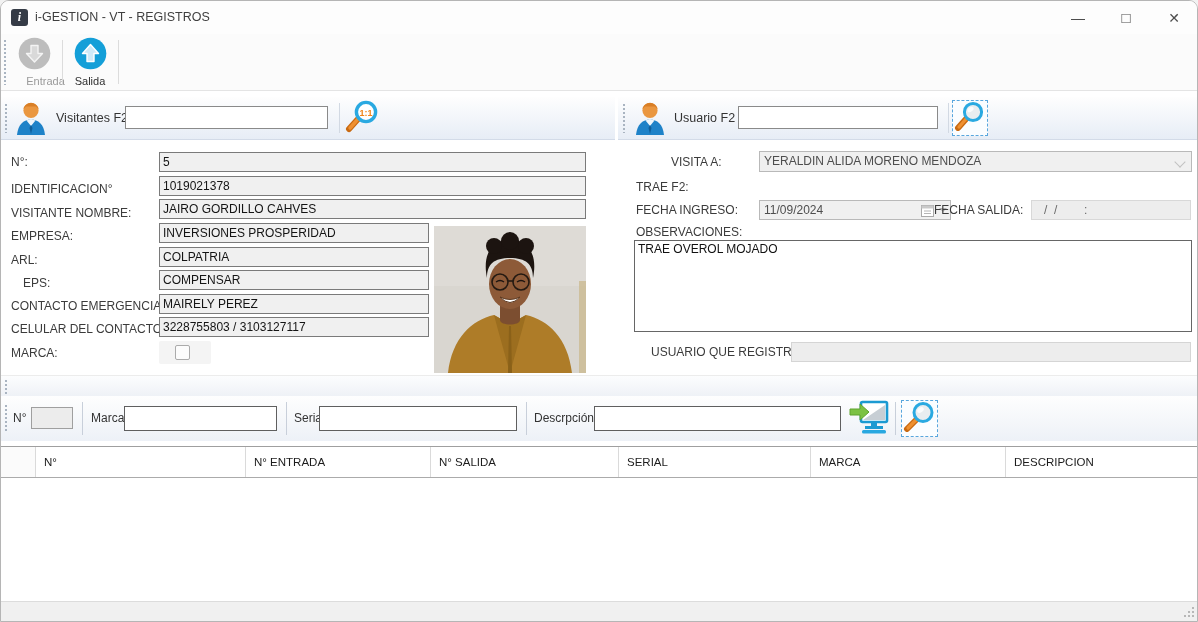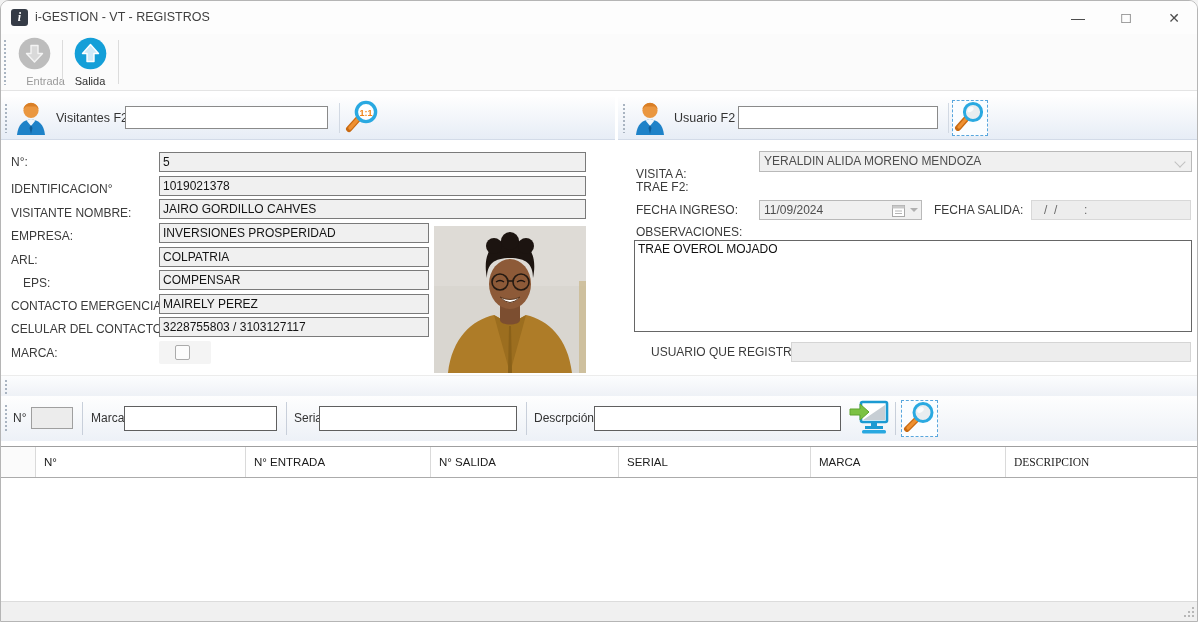--- a/index.html
+++ b/index.html
@@ -183,30 +183,30 @@
       <circle cx="87" cy="56" r="8" fill="none" stroke="#241a12" stroke-width="1.6"></circle>
       <line x1="74" y1="55" x2="79" y2="55" stroke="#241a12" stroke-width="1.6"></line>
 
       <path d="M62 56 q4 -3 8 0" fill="none" stroke="#1c1410" stroke-width="1.4"></path>
       <path d="M83 56 q4 -3 8 0" fill="none" stroke="#1c1410" stroke-width="1.4"></path>
 
       <path d="M66 71 Q76 82 86 71 Q76 76 66 71 Z" fill="#ffffff" stroke="#5d3a22" stroke-width="1"></path>
     </svg>
   </div>
 
-  <span class="lbl" style="left:635px;top:151px;margin-top:12px;">VISITA A:</span>
+  <span class="lbl" style="left:670px;top:151px;">VISITA A:</span>
   <div class="combo" style="left:758px;top:150px;width:433px;background:#f0f0f0;border:1px solid #b9b9b9;color:#4e4e4e;">
     <span>YERALDIN ALIDA MORENO MENDOZA</span>
     <span class="chev" style="color:#c2c2c2;"></span>
   </div>
 
   <span class="lbl" style="left:635px;top:176px;">TRAE F2:</span>
 
   <span class="lbl" style="left:635px;top:199px;">FECHA INGRESO:</span>
-  <div class="abs" style="left:758px;top:199px;width:163px;height:20px;box-sizing:border-box;background:#f0f0f0;
+  <div class="abs" style="left:758px;top:199px;width:192px;height:20px;box-sizing:border-box;background:#f0f0f0;
               border:1px solid #b9b9b9;font-size:12px;line-height:18px;color:#4e4e4e;padding-left:4px;">
     <span>11/09/2024</span>
     <span class="abs" style="right:16px;top:3px;">
       <svg width="13" height="13" viewBox="0 0 13 13">
         <rect x="0.5" y="1.5" width="12" height="11" fill="#fff" stroke="#a9a9a9"></rect>
         <rect x="0.5" y="1.5" width="12" height="3" fill="#c9c9c9"></rect>
         <line x1="3" y1="7" x2="10" y2="7" stroke="#b5b5b5"></line>
         <line x1="3" y1="9.5" x2="10" y2="9.5" stroke="#b5b5b5"></line>
       </svg>
     </span>
@@ -270,21 +270,21 @@
     </div>
   </div>
 
   <div class="abs" style="left:0;top:445px;right:0;height:30px;background:#fff;border-top:1px solid #9f9f9f;border-bottom:1px solid #ababab;box-sizing:content-box;">
     <div class="hcell" style="left:0;width:35px;background:#fbfbfb;"></div>
     <div class="hcell" style="left:35px;width:210px;">N°</div>
     <div class="hcell" style="left:245px;width:185px;">N° ENTRADA</div>
     <div class="hcell" style="left:430px;width:188px;">N° SALIDA</div>
     <div class="hcell" style="left:618px;width:192px;">SERIAL</div>
     <div class="hcell" style="left:810px;width:195px;">MARCA</div>
-    <div class="hcell" style="left:1005px;width:193px;border-right:none;font-family:Liberation Serif, serif;">DESCRIPCION</div>
+    <div class="hcell" style="left:1005px;width:193px;border-right:none;">DESCRIPCION</div>
   </div>
   <div class="abs" style="left:0;top:477px;right:0;height:123px;background:#fff;"></div>
 
   <div class="abs" style="left:0;top:600px;right:0;height:22px;background:#f0f0f0;border-top:1px solid #dcdcdc;">
     <span class="abs" style="right:1px;bottom:1px;">
       <svg width="14" height="14" viewBox="0 0 14 14">
         <g fill="#b7b7b7">
           <rect x="10" y="10" width="2" height="2"></rect>
             <rect x="10" y="6" width="2" height="2"></rect>
           <rect x="10" y="2" width="2" height="2"></rect>

